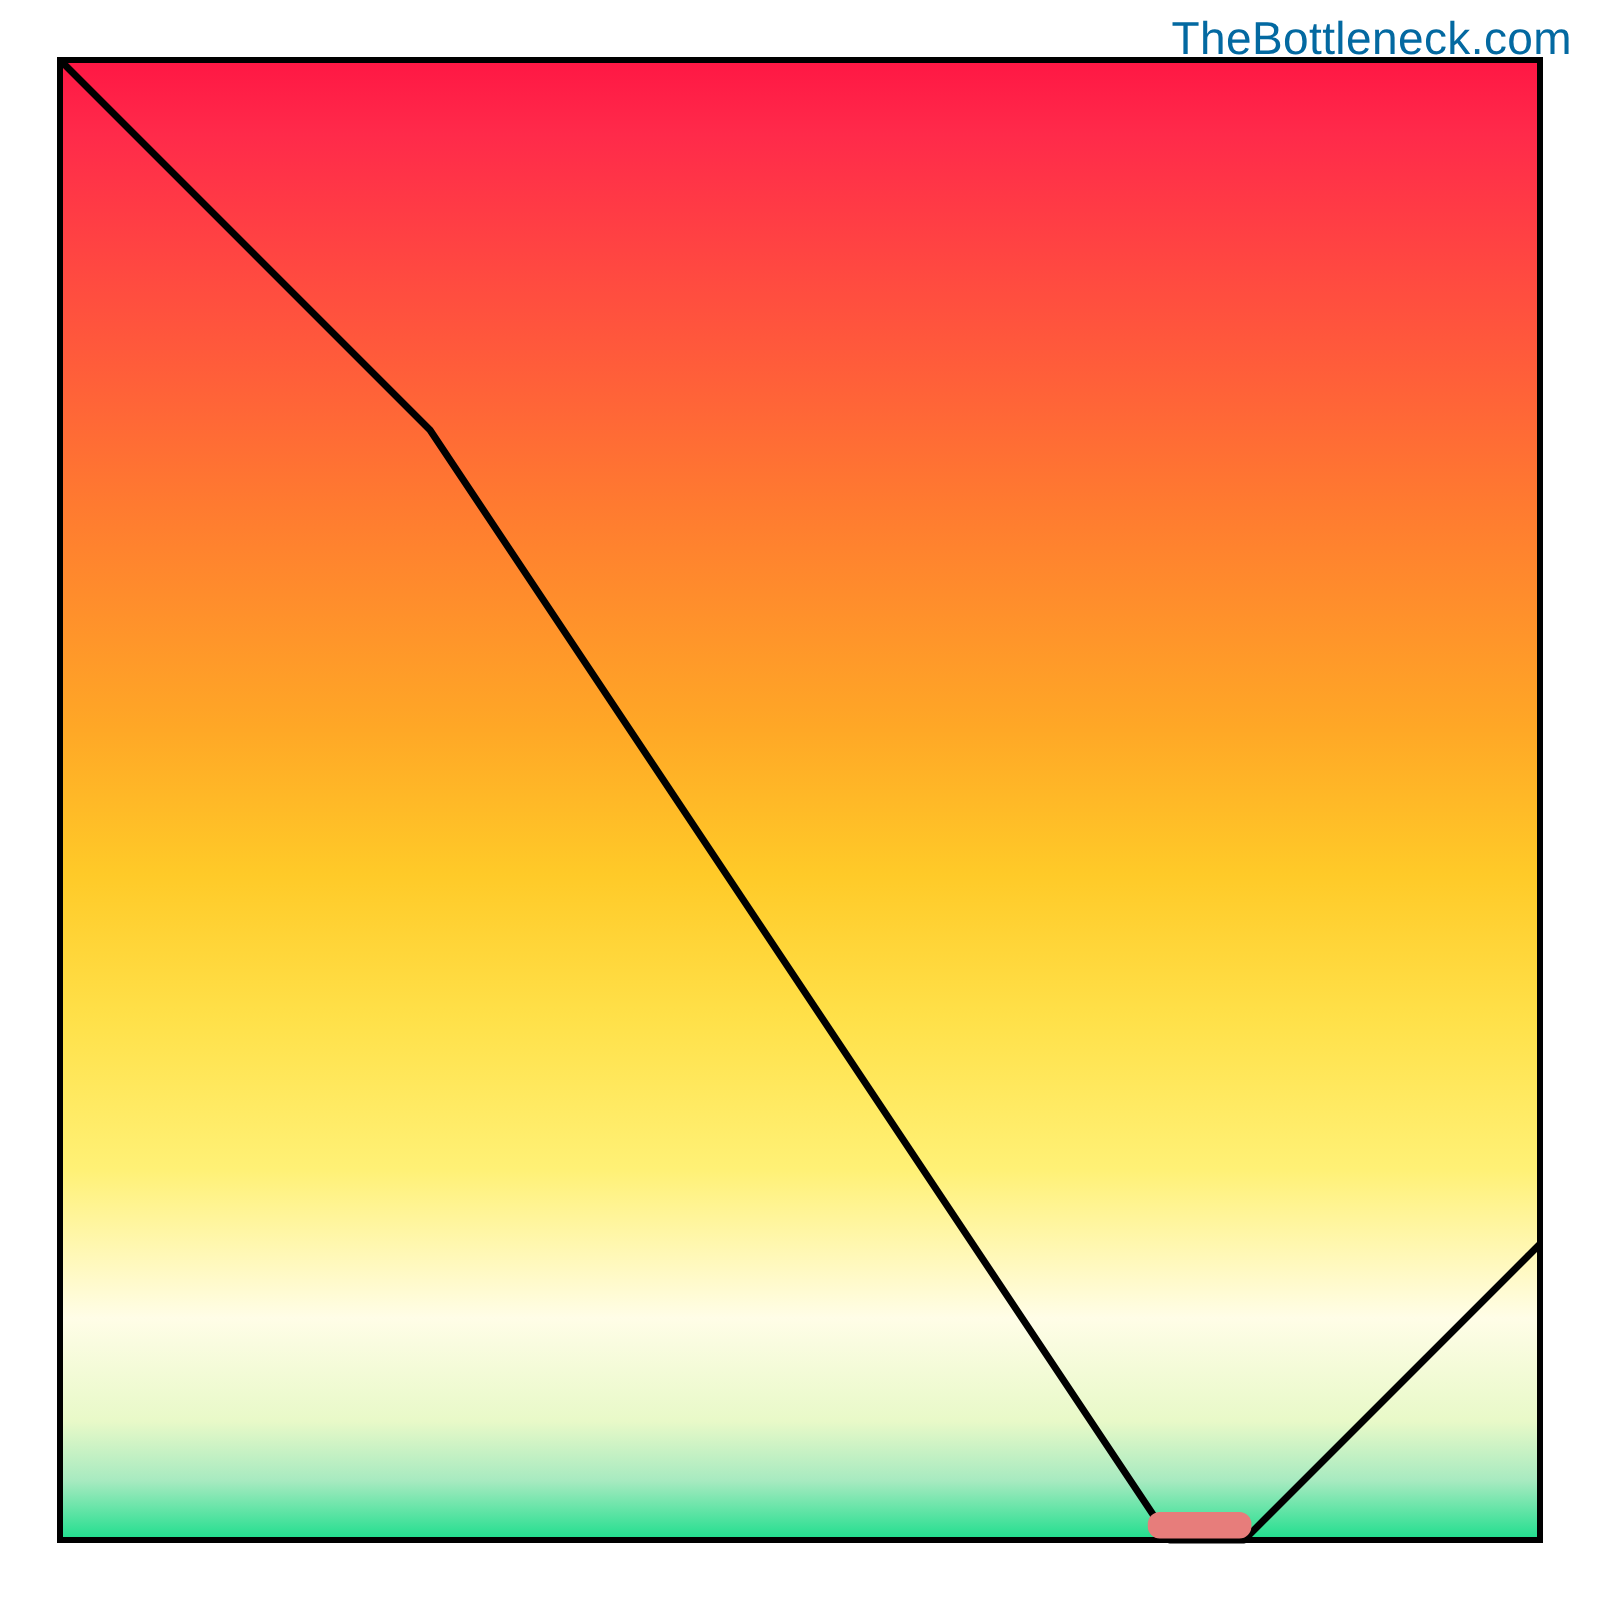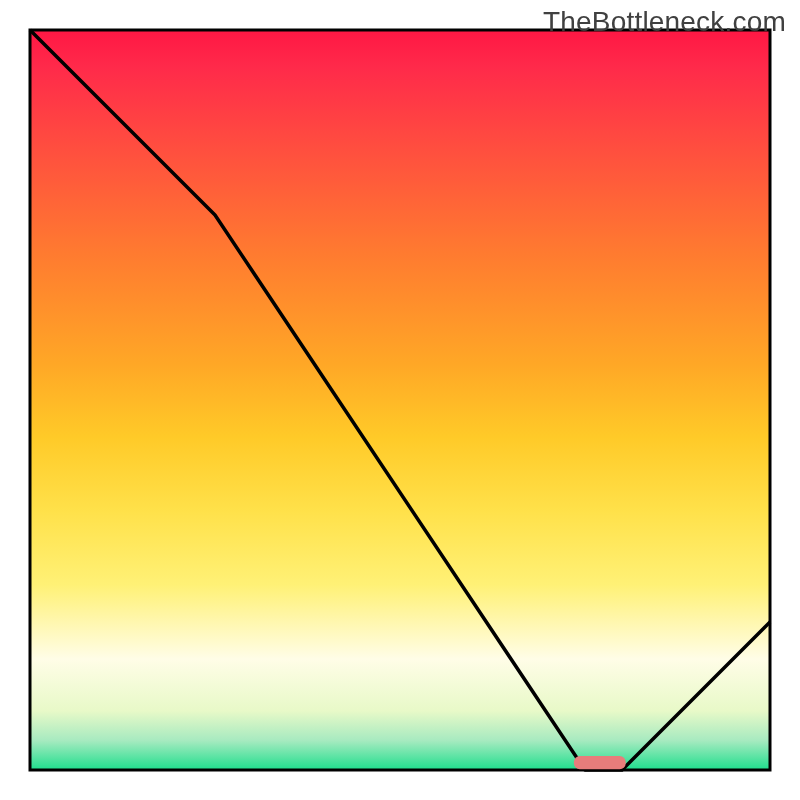--- a/index.html
+++ b/index.html
@@ -8,22 +8,22 @@
     width: 800px;
     height: 800px;
     position: relative;
     font-family: Arial, sans-serif;
     background: #fff;
   }
   .watermark {
     position: absolute;
     top: 6px;
     right: 14px;
-    font-size: 28px;
-    color: #404040;
+    font-size: 23px;
+    color: #0369a1;
     font-weight: normal;
     z-index: 10;
     letter-spacing: 0.2px;
   }
   svg {
     display: block;
   }
 </style>
 </head>
 <body>

